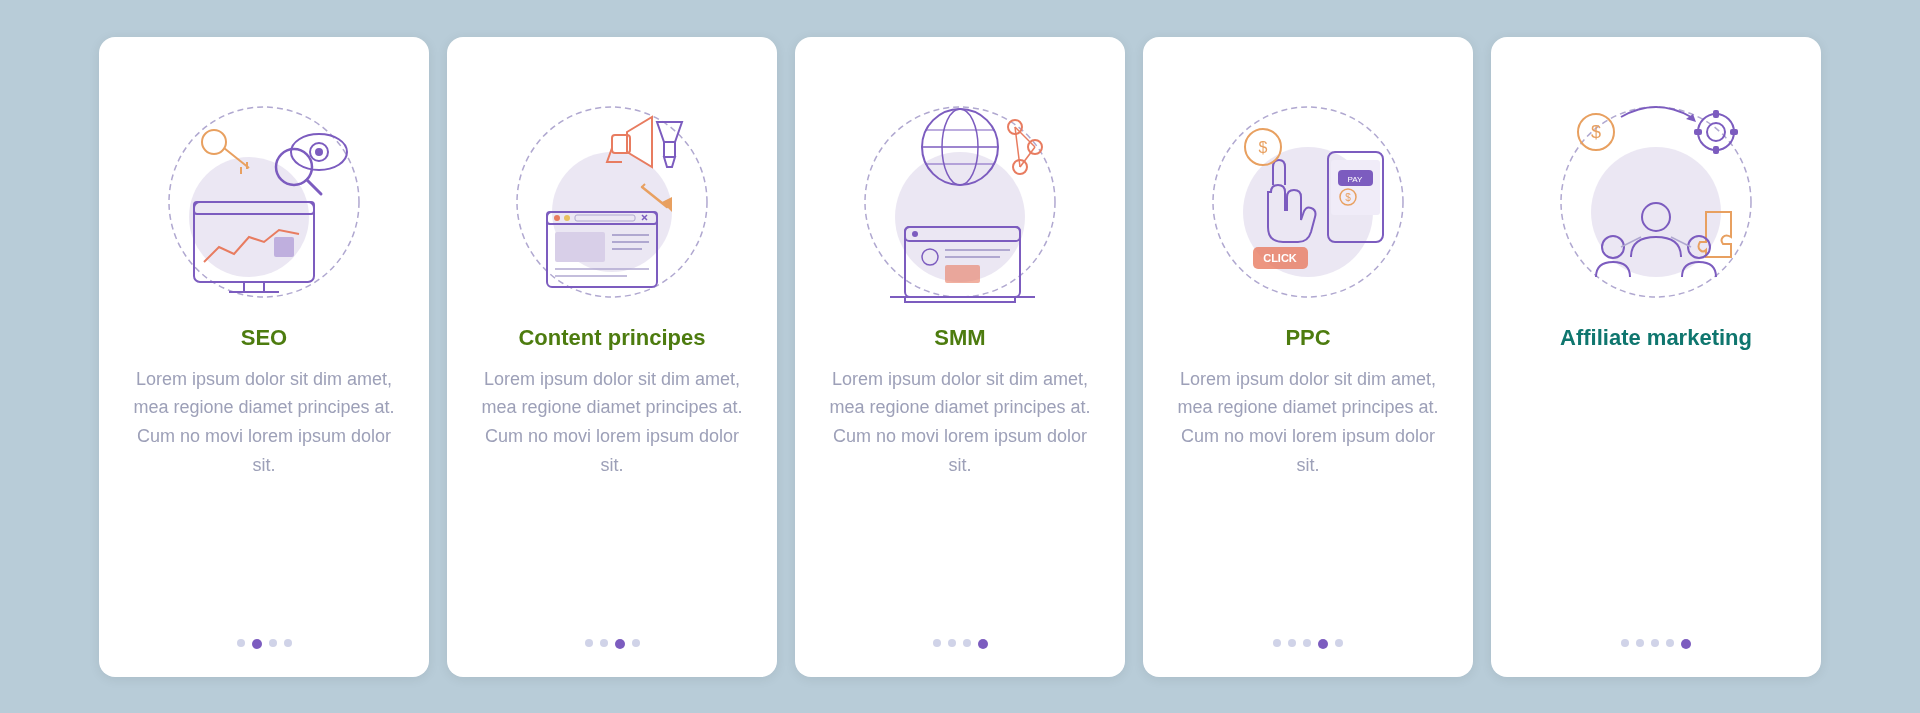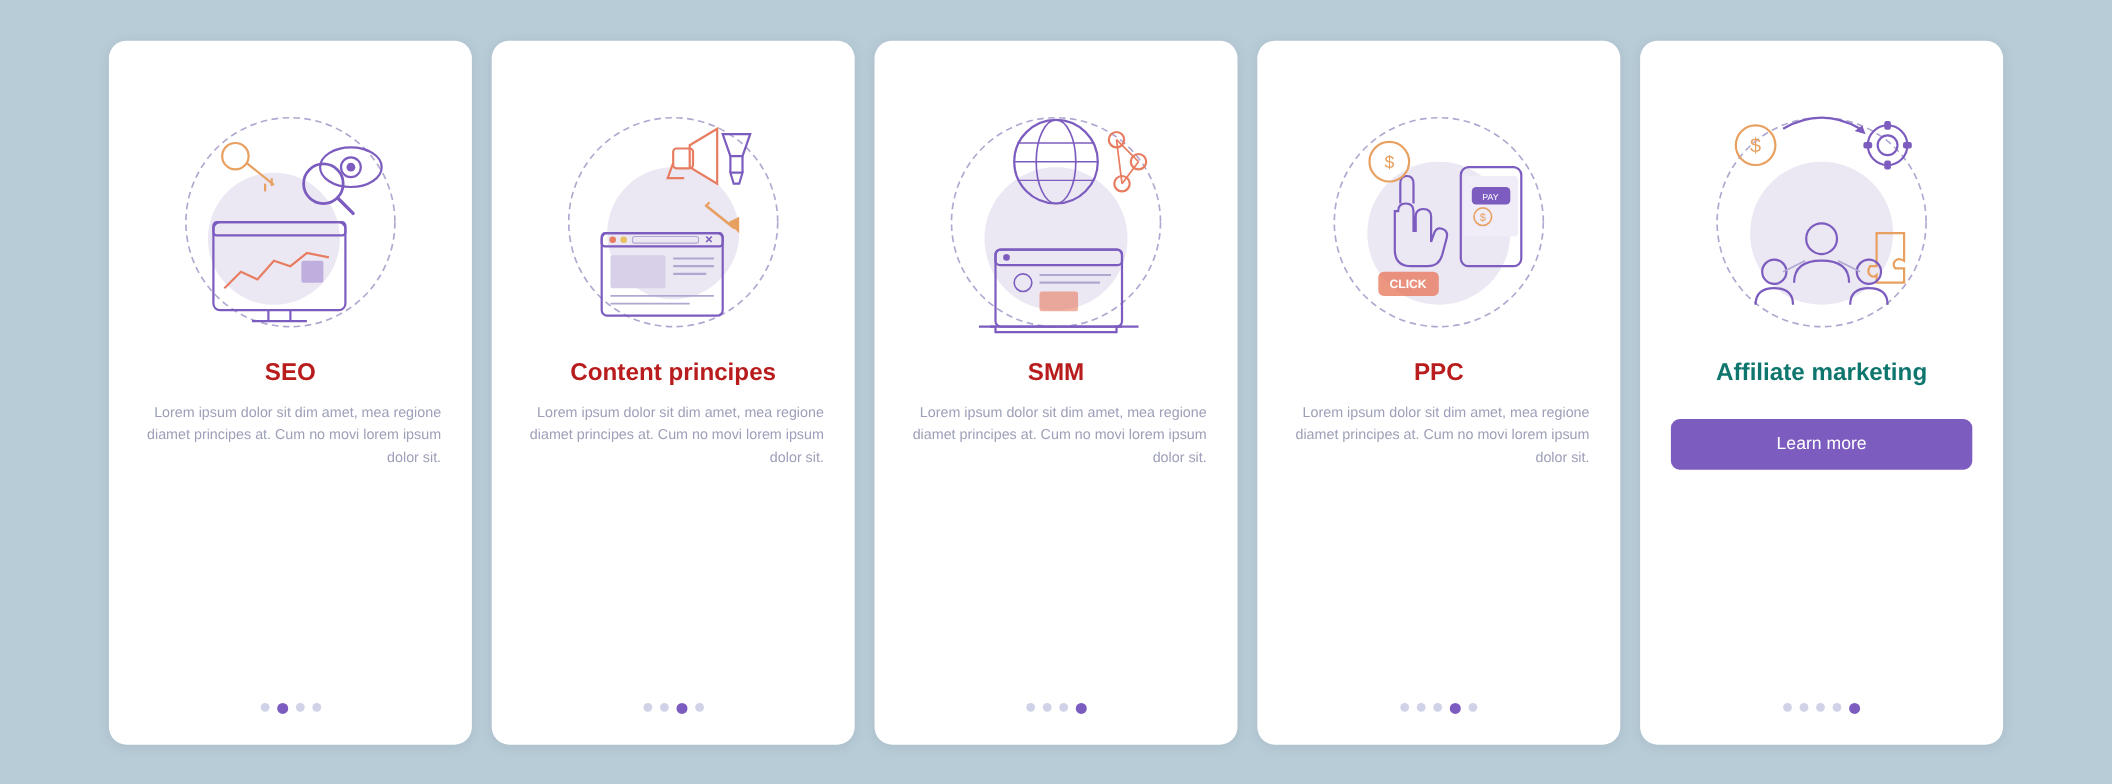--- a/index.html
+++ b/index.html
@@ -39,34 +39,34 @@
       display: flex;
       align-items: center;
       justify-content: center;
       margin-bottom: 18px;
       position: relative;
     }
 
     .card-title {
       font-size: 22px;
       font-weight: 600;
-      color: #b91c1c;
+      color: #4d7c0f;
       margin-bottom: 14px;
       text-align: center;
     }
 
     .card-title.purple {
       color: #0f766e;
     }
 
     .card-body {
-      font-size: 13px;
+      font-size: 18px;
       color: #9da0b8;
       line-height: 1.6;
-      text-align: right;
+      text-align: center;
       width: 100%;
     }
 
     .dots {
       display: flex;
       gap: 7px;
       margin-top: auto;
       padding-top: 22px;
       justify-content: center;
     }
@@ -317,21 +317,20 @@
         <path d="M55 205 Q55 190 72 190 Q89 190 89 205" fill="none" stroke="#7c5cbf" stroke-width="2"></path>
 
         <circle cx="158" cy="175" r="11" fill="none" stroke="#7c5cbf" stroke-width="2"></circle>
         <path d="M141 205 Q141 190 158 190 Q175 190 175 205" fill="none" stroke="#7c5cbf" stroke-width="2"></path>
 
         <line x1="100" y1="165" x2="80" y2="175" stroke="#b0a8d0" stroke-width="1.5"></line>
         <line x1="130" y1="165" x2="150" y2="175" stroke="#b0a8d0" stroke-width="1.5"></line>
       </svg>
     </div>
     <div class="card-title purple">Affiliate marketing</div>
-    <button class="learn-more-btn">Learn more</button>
     <div class="dots">
       <div class="dot"></div>
       <div class="dot"></div>
       <div class="dot"></div>
       <div class="dot"></div>
       <div class="dot active"></div>
     </div>
   </div>
 
 </div>

